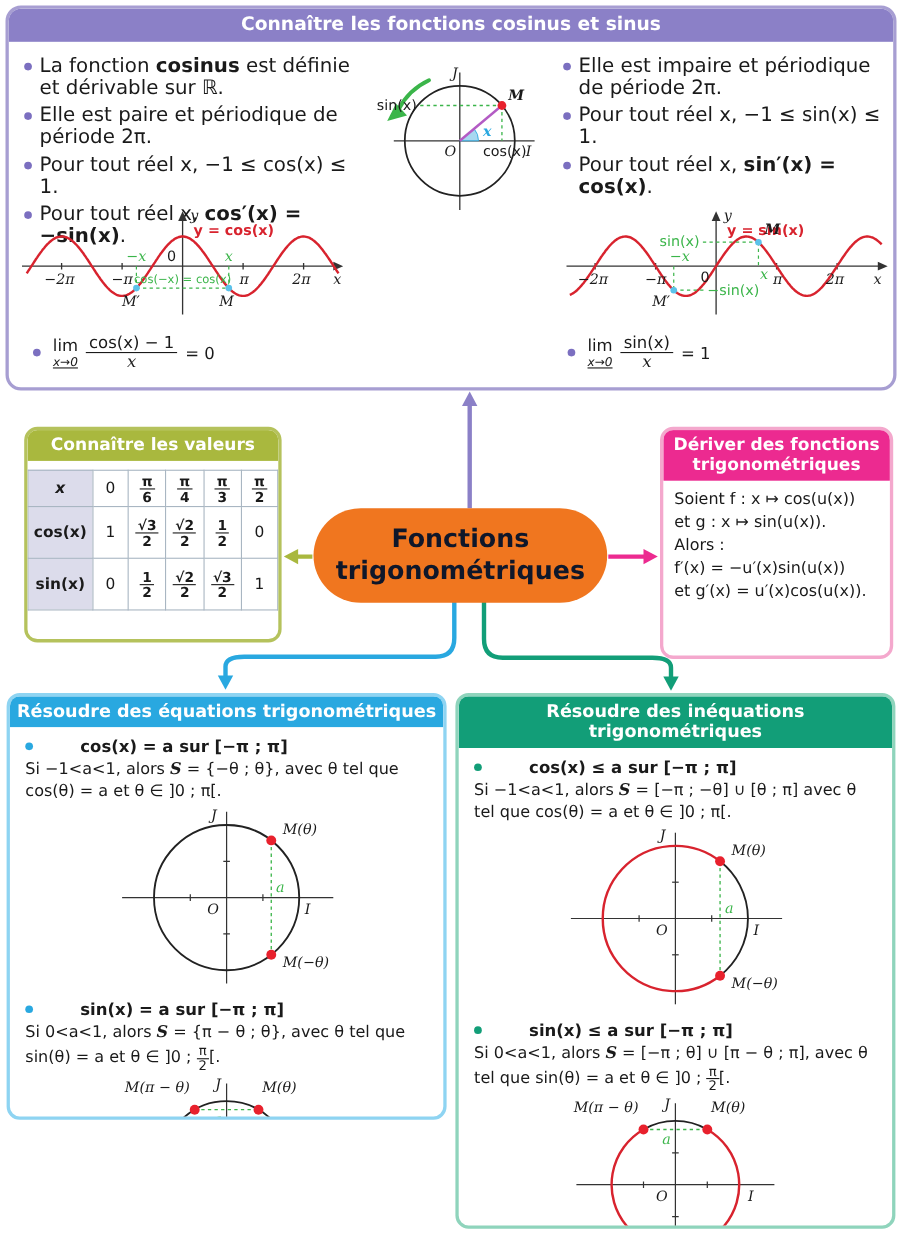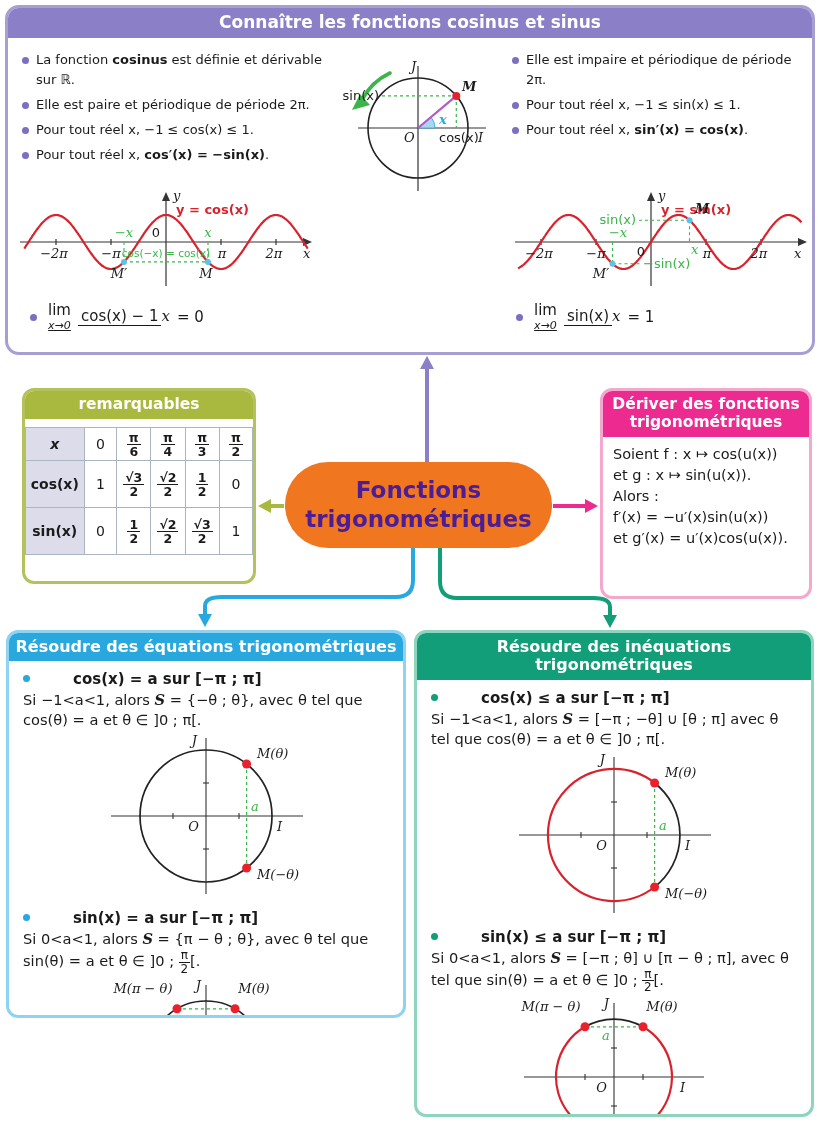--- a/index.html
+++ b/index.html
@@ -2,45 +2,45 @@
 <html><head>
 <meta charset="utf-8">
 <style>
   html,body{margin:0;padding:0;background:#fff;}
   body{width:820px;height:1144px;position:relative;font-family:"DejaVu Sans","Liberation Sans",sans-serif;color:#1a1a1a;}
   .panel{position:absolute;background:#fff;border-radius:14px;overflow:hidden;box-sizing:border-box;}
   .panel-header{color:#fff;font-weight:bold;text-align:center;line-height:1.15;padding:5px 4px;}
   
   #top-panel{left:5px;top:5px;width:810px;height:350px;border:3px solid #a79ed2;}
   #top-panel .panel-header{background:#8b80c7;font-size:17px;}
-  .bullet-list{position:absolute;list-style:none;margin:0;padding:0;font-size:13px;line-height:20px;}
+  .bullet-list{position:absolute;list-style:none;margin:0;padding:0;font-size:18px;line-height:20px;}
   .bullet-list li{position:relative;padding-left:16px;margin-bottom:5px;}
   .bullet-list li::before{content:"";position:absolute;left:2px;top:7px;width:7px;height:7px;border-radius:50%;background:#7b6fc0;}
   .limit{position:absolute;display:flex;align-items:center;gap:7px;font-size:15px;}
   .limit .dot{width:7px;height:7px;border-radius:50%;background:#7b6fc0;margin-right:4px;}
   .limit .lim{display:flex;flex-direction:column;align-items:center;line-height:1;}
   .limit .lim .sub{font-size:11px;font-style:italic;margin-top:2px;text-decoration:underline;}
-  .vfrac{display:inline-flex;flex-direction:row;align-items:center;line-height:1.15;}
+  .vfrac{display:inline-flex;flex-direction:column;align-items:center;line-height:1.15;}
   .vfrac .n{border-bottom:1.4px solid #1a1a1a;padding:0 3px;}
   
   #valeurs-panel{left:22px;top:388px;width:234px;height:196px;border:3px solid #b5c25c;border-radius:12px;}
   #valeurs-panel .panel-header{background:#a9b83e;font-size:15.5px;}
   table.val{border-collapse:collapse;margin:8px auto 0 auto;font-size:14px;}
   table.val td{border:1px solid #a9b6c2;text-align:center;vertical-align:middle;padding:1px 3px;}
   table.val td.rh{background:#dcdceb;font-weight:bold;width:52px;}
   table.val tr.r1 td{height:30px;}
   table.val tr.r2 td,table.val tr.r3 td{height:44px;width:28px;}
   .frac{display:inline-flex;flex-direction:column;align-items:center;line-height:1.05;font-size:12.5px;font-weight:bold;}
   .frac .fn{border-bottom:1.2px solid #1a1a1a;padding:0 2px;}
   
   #deriver-panel{left:600px;top:388px;width:212px;height:211px;border:3px solid #f4a8cd;border-radius:12px;}
   #deriver-panel .panel-header{background:#ec2a90;font-size:15.5px;}
   #deriver-panel .body{padding:7px 10px;font-size:14.5px;line-height:21px;}
   
-  #center-node{position:absolute;left:285px;top:462px;width:267px;height:86px;background:#f0761f;border-radius:43px;display:flex;flex-direction:column;justify-content:center;align-items:center;color:#4c1d95;font-weight:bold;font-size:23px;line-height:29px;z-index:4;}
+  #center-node{position:absolute;left:285px;top:462px;width:267px;height:86px;background:#f0761f;border-radius:43px;display:flex;flex-direction:column;justify-content:center;align-items:center;color:#0f172a;font-weight:bold;font-size:23px;line-height:29px;z-index:4;}
   
   #equations-panel{left:6px;top:630px;width:400px;height:388px;border:3px solid #8ed4f2;border-radius:12px;}
   #equations-panel .panel-header{background:#29a8e0;font-size:16px;}
   #inequations-panel{left:414px;top:630px;width:400px;height:487px;border:3px solid #8fd4bc;border-radius:12px;}
   #inequations-panel .panel-header{background:#129e78;font-size:16px;}
   .item-title{margin:9px 14px 2px 14px;font-weight:bold;font-size:15px;display:flex;align-items:baseline;gap:36px;}
   .item-title .dot{width:7px;height:7px;border-radius:50%;flex:0 0 auto;margin-right:7px;position:relative;top:-2px;}
   .dot-cyan{background:#29a8e0;} .dot-teal{background:#129e78;}
   .item-body{margin:0 14px;font-size:14.6px;line-height:20px;}
   .item-body .sfrac{display:inline-flex;flex-direction:column;align-items:center;line-height:1.02;font-size:12px;vertical-align:middle;}
@@ -176,21 +176,21 @@
     <span class="vfrac">
         <span class="n">sin(x)</span>
         <span style="font-style:italic;font-family:'DejaVu Serif',serif;">x</span>
       </span>
     <span>= 1</span>
   </div>
 </div>
 
 <div class="panel" id="valeurs-panel">
   <div class="panel-header">
-      <div>remarquables</div>
+    <div>Connaître les valeurs</div>
   </div>
   <table class="val">
     <tbody>
         <tr class="r1">
       <td class="rh"><i>x</i></td>
       <td><span>0</span></td>
       <td><span class="frac">
               <span class="fn">π</span>
               <span>6</span>
             </span></td>

